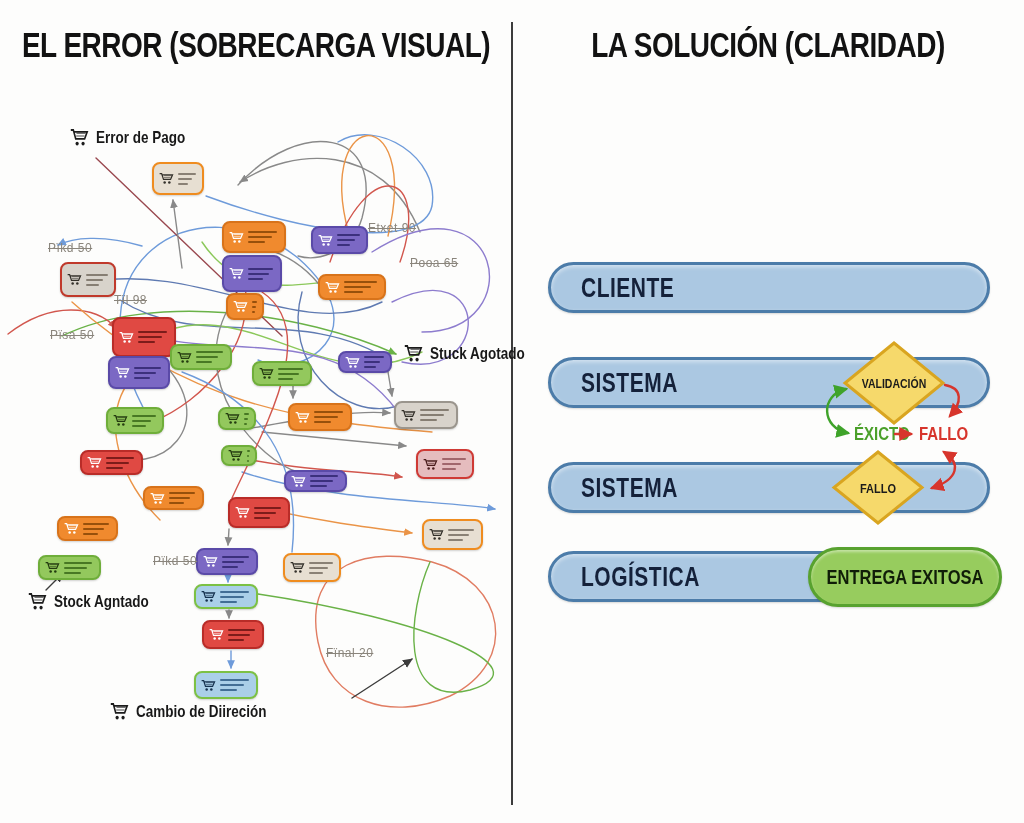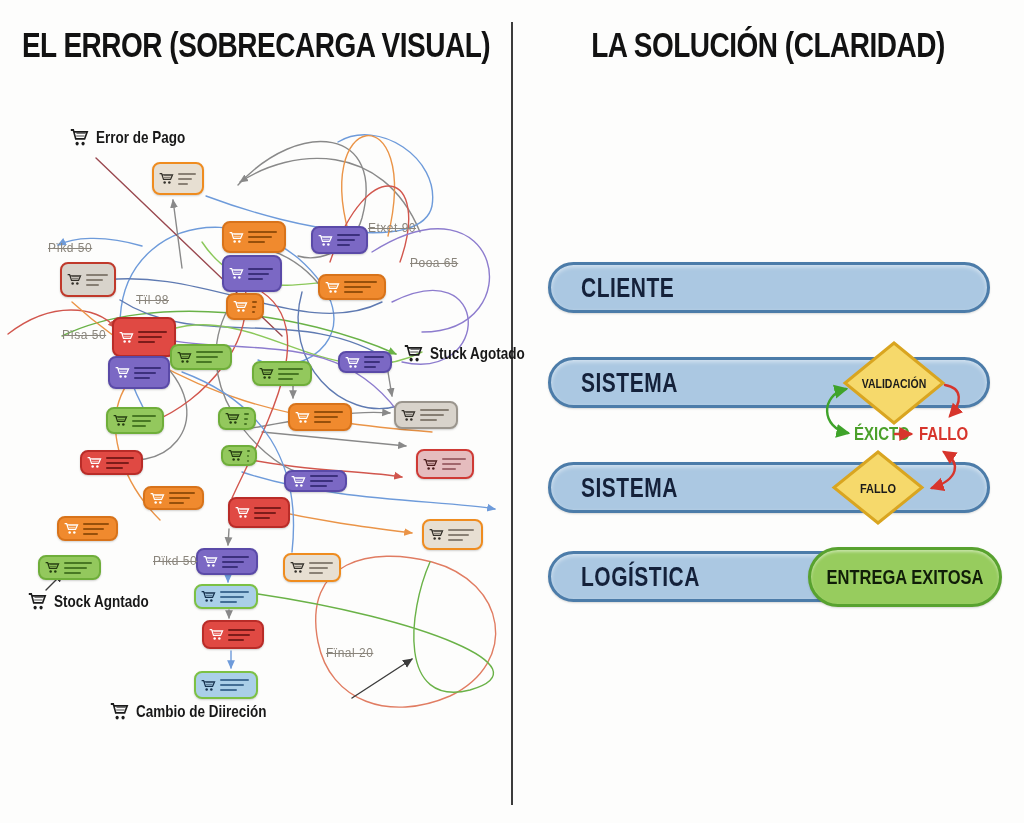--- a/index.html
+++ b/index.html
@@ -571,22 +571,22 @@
     <div class="annot" style="left: 110px; top: 702px;">
       <svg class="carticon" width="19" height="16" viewBox="0 0 24 20">
     <path class="cart" d="M1 2 h3.2 l3 9.5 h11.3 l3.2 -7.5 h-16" fill="none" stroke="#1c1c1c" stroke-width="2"></path>
     <path class="cart" d="M8.2 5.5 h11.5 M7.8 8.5 h10.5" fill="none" stroke="#1c1c1c" stroke-width="1.1" opacity=".8"></path>
     <circle class="cartfill" cx="9" cy="16.5" r="2" fill="#1c1c1c"></circle>
     <circle class="cartfill" cx="16.5" cy="16.5" r="2" fill="#1c1c1c"></circle>
       </svg>
       <span>Cambio de Diireción</span>
     </div>
     <div class="faint" style="left: 48px; top: 241px;">Pïkd 50</div>
-    <div class="faint" style="left: 50px; top: 328px; margin-left: 12px;">Pïsa 50</div>
-    <div class="faint" style="left: 136px; top: 293px;">Tïl 98</div>
+    <div class="faint" style="left: 50px; top: 328px;">Pïsa 50</div>
+    <div class="faint" style="left: 114px; top: 293px;">Tïl 98</div>
     <div class="faint" style="left: 368px; top: 221px;">Etxet 90</div>
     <div class="faint" style="left: 410px; top: 256px;">Pooa 65</div>
     <div class="faint" style="left: 153px; top: 554px;">Pïkd 50</div>
     <div class="faint" style="left: 326px; top: 646px;">Fïnal 20</div>
   </div>
 
 <div id="lane-1" class="lane">
   <span class="lane-label">CLIENTE</span>
 </div>
 <div id="lane-2" class="lane">

